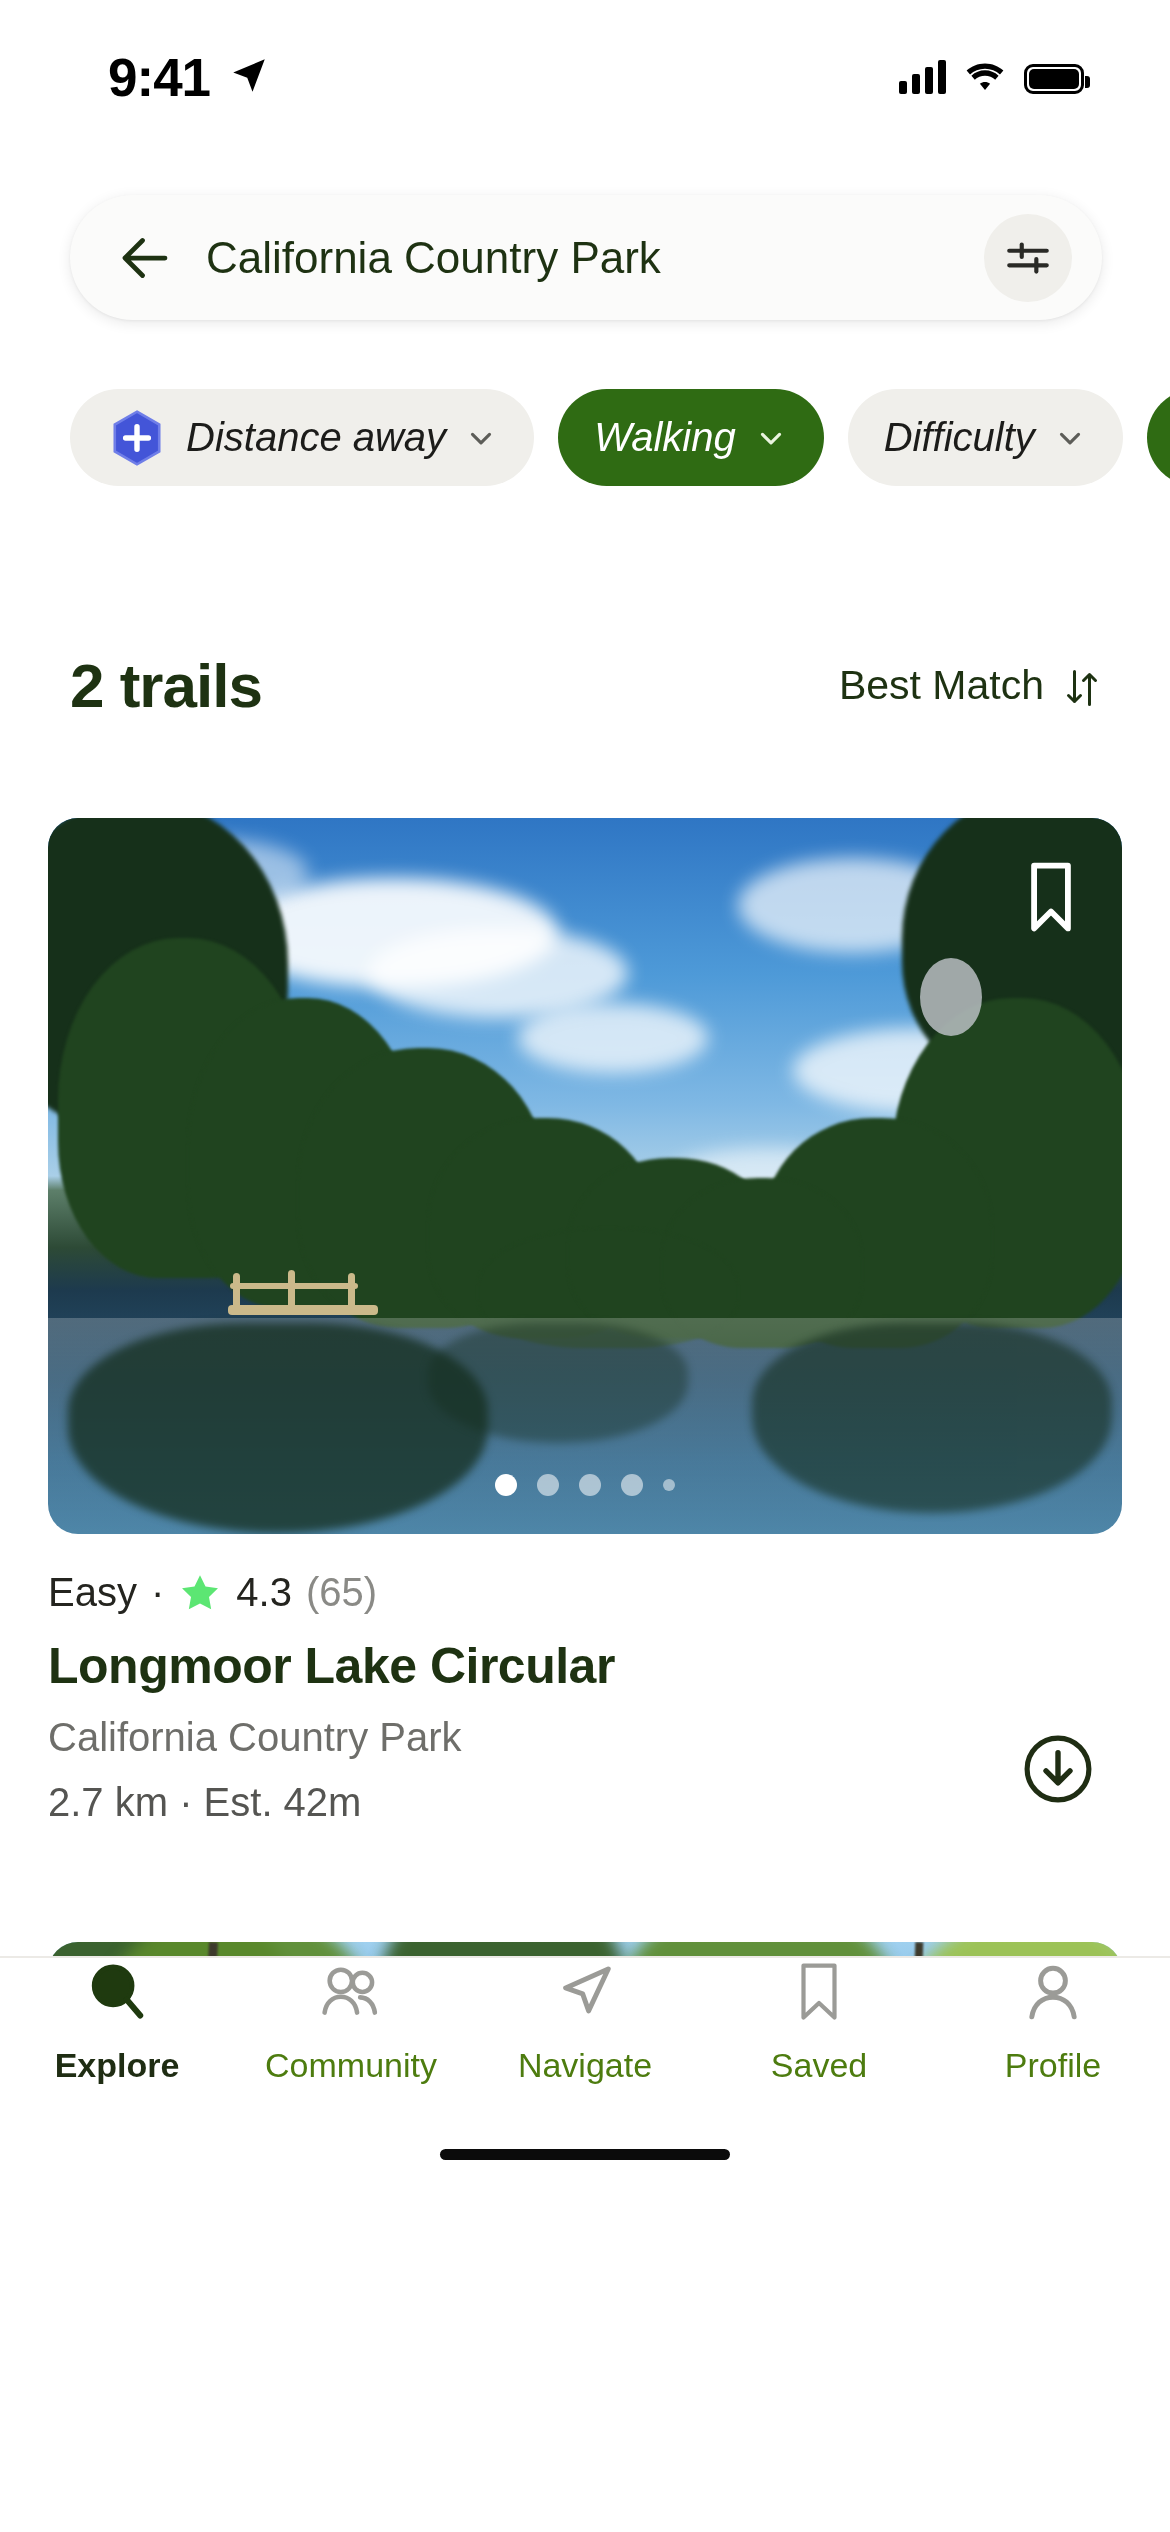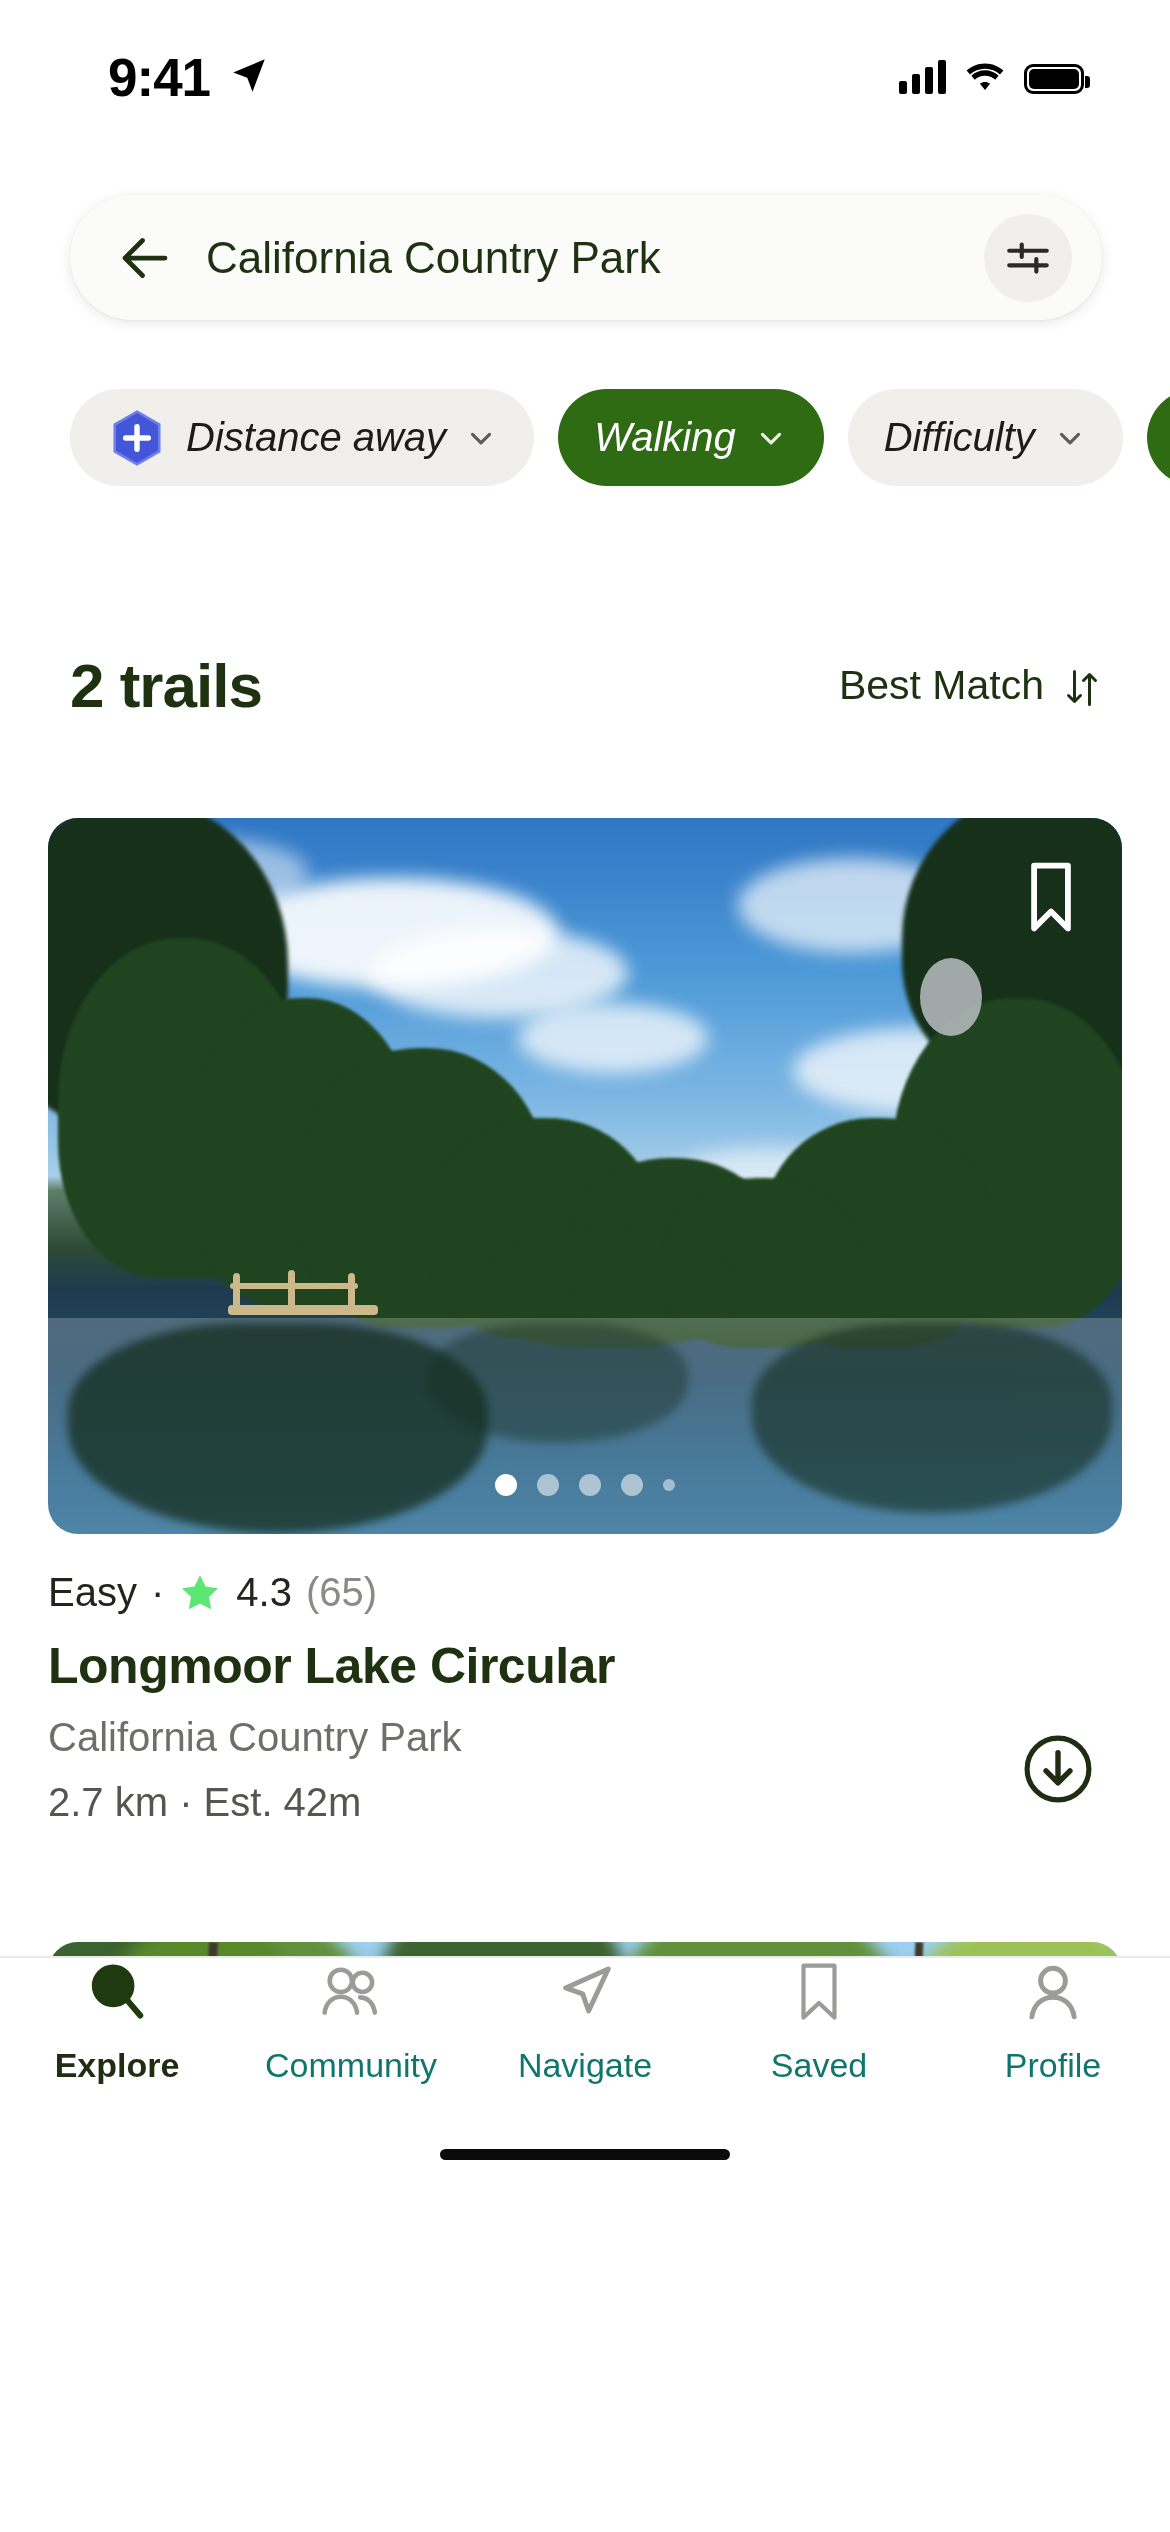--- a/index.html
+++ b/index.html
@@ -136,21 +136,21 @@
   .map-fab .lbl { font-size:48px; font-weight:600; color:#eef7e6; }
 
   
   .tabbar {
     position:absolute; left:0; bottom:0; width:1170px; height:236px;
     background:#ffffff; border-top:2px solid #eceae6; z-index:40;
     display:flex; align-items:flex-start; 
   }
   .tab { flex:1; display:flex; flex-direction:column; align-items:center; gap:22px; }
   .tab .ic { width:66px; height:66px; display:flex; align-items:center; justify-content:center; }
-  .tab .tl { font-size:34px; color:#0f766e; }
+  .tab .tl { font-size:34px; color:#4d7c0f; }
   .tab.active .tl { color:#1f2d13; font-weight:600; }
   .home-ind {
     position:absolute; left:50%; transform:translateX(-50%); bottom:32px;
     width:290px; height:11px; border-radius:6px; background:#0b0b0b; z-index:50;
   }
 </style>
 </head>
 <body>
 
 <div class="screen">

